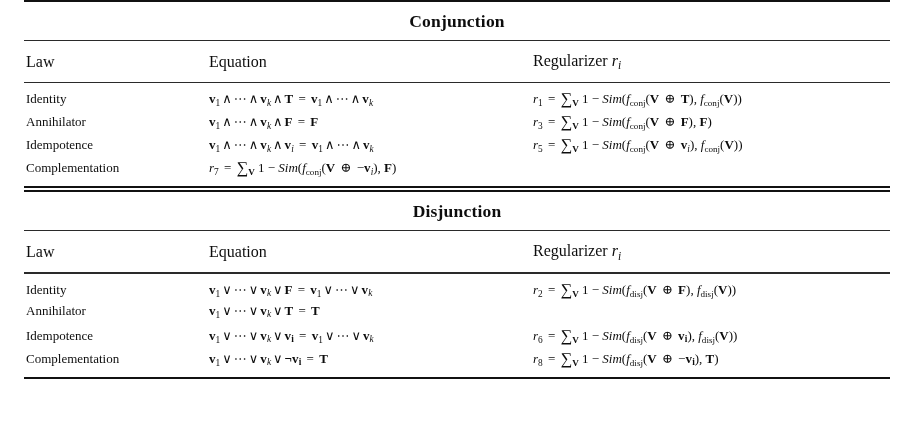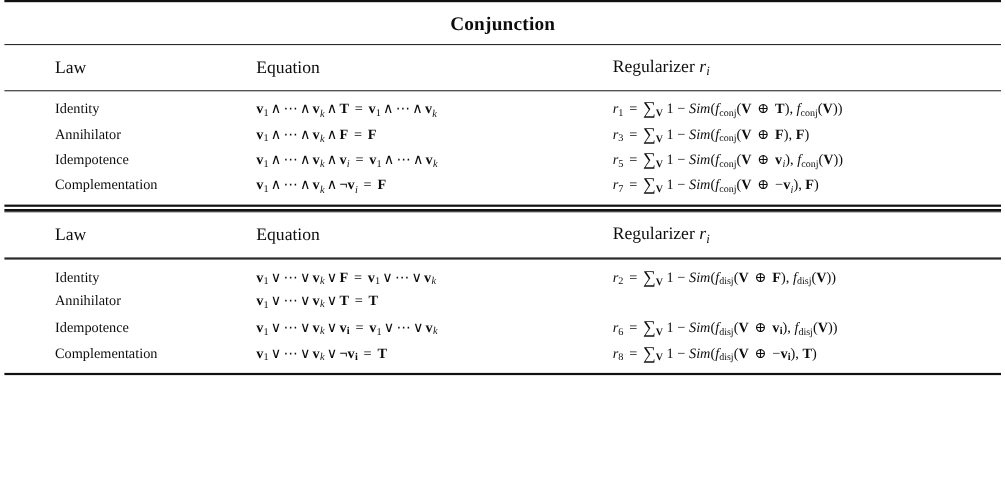--- a/index.html
+++ b/index.html
@@ -13,21 +13,21 @@
     font-family: "Liberation Serif", "DejaVu Serif", serif;
     color: #0d0d0d;
     overflow: hidden;
   }
 
   .table-wrap {
     position: relative;
     width: 914px;
     height: 439px;
     box-sizing: border-box;
-    padding: 0 4px;
+    padding: 0 24px;
   }
 
   
   .rule {
     width: 100%;
     background: #111111;
   }
   .rule-thick { height: 2.2px; }
   .rule-thin  { height: 1.1px; background: #2a2a2a; }
   .rule-double {
@@ -46,21 +46,20 @@
     line-height: 38px;
     height: 38px;
     letter-spacing: .2px;
   }
 
   
   .row {
     display: grid;
     grid-template-columns: 185px 324px 1fr;
     align-items: baseline;
-    margin-left: 44px;
   }
   .head-row {
     height: 41px;
     align-items: center;
   }
   .head-row .cell {
     font-size: 16px;
   }
   .body-rows { padding-top: 6px; padding-bottom: 5px; }
   .data-row {
@@ -159,28 +158,28 @@
     </div>
 
     <div class="row data-row">
       <div class="cell cell-law">Idempotence</div>
       <div class="cell cell-eq"><span class="vec">v</span><sub class="mn">1</sub><span class="op">∧</span><span class="m">⋯</span><span class="op">∧</span><span class="vec">v</span><sub class="mi">k</sub><span class="op">∧</span><span class="vec">v</span><sub class="mi">i</sub><span class="op">&nbsp;=&nbsp;</span><span class="vec">v</span><sub class="mn">1</sub><span class="op">∧</span><span class="m">⋯</span><span class="op">∧</span><span class="vec">v</span><sub class="mi">k</sub></div>
       <div class="cell cell-reg"><i class="it">r</i><sub class="mn">5</sub><span class="op">&nbsp;=&nbsp;</span><span class="sum">∑</span><span class="sumsub">V</span>&nbsp;1&nbsp;−&nbsp;<i class="fn">Sim</i>(<i class="fn">f</i><sub class="fnsub">conj</sub>(<span class="vec">V</span><span class="op">&nbsp;⊕&nbsp;</span><span class="vec">v</span><sub class="mi">i</sub>),&nbsp;<i class="fn">f</i><sub class="fnsub">conj</sub>(<span class="vec">V</span>))</div>
     </div>
 
     <div class="row data-row">
       <div class="cell cell-law">Complementation</div>
-      <div class="cell cell-eq"><span class="vec">v</span><sub class="mn">1</sub><span class="op">∧</span><span class="m">⋯</span><span class="op">∧</span><span class="vec">v</span><sub class="mi">k</sub><span class="op">∧</span><span class="vec">¬v</span><sub class="mi">i</sub><span class="op">&nbsp;=&nbsp;</span><span class="vec">F</span></div>
       <div class="cell cell-reg"><i class="it">r</i><sub class="mn">7</sub><span class="op">&nbsp;=&nbsp;</span><span class="sum">∑</span><span class="sumsub">V</span>&nbsp;1&nbsp;−&nbsp;<i class="fn">Sim</i>(<i class="fn">f</i><sub class="fnsub">conj</sub>(<span class="vec">V</span><span class="op">&nbsp;⊕&nbsp;</span>−<span class="vec">v</span><sub class="mi">i</sub>),&nbsp;<span class="vec">F</span>)</div>
     </div>
 
   </div>
 
   <div class="rule rule-double"></div>
 
+  <div class="section-title">Disjunction</div>
 
   <div class="rule rule-thin"></div>
 
   <div class="row head-row">
     <div class="cell cell-law">Law</div>
     <div class="cell cell-eq">Equation</div>
     <div class="cell cell-reg"><span>Regularizer</span>&nbsp;<i class="it">r</i><sub class="mi">i</sub></div>
   </div>
 
   <div class="rule rule-thin"></div>

